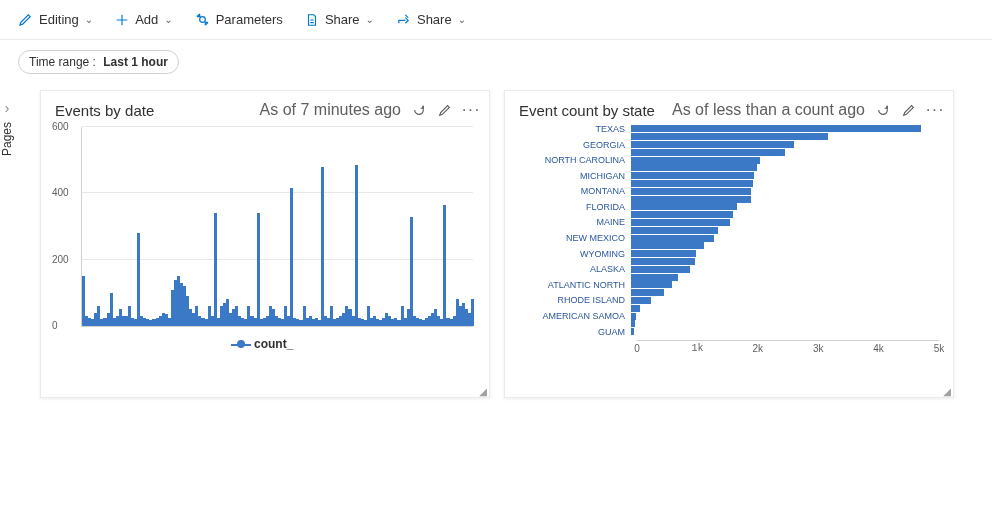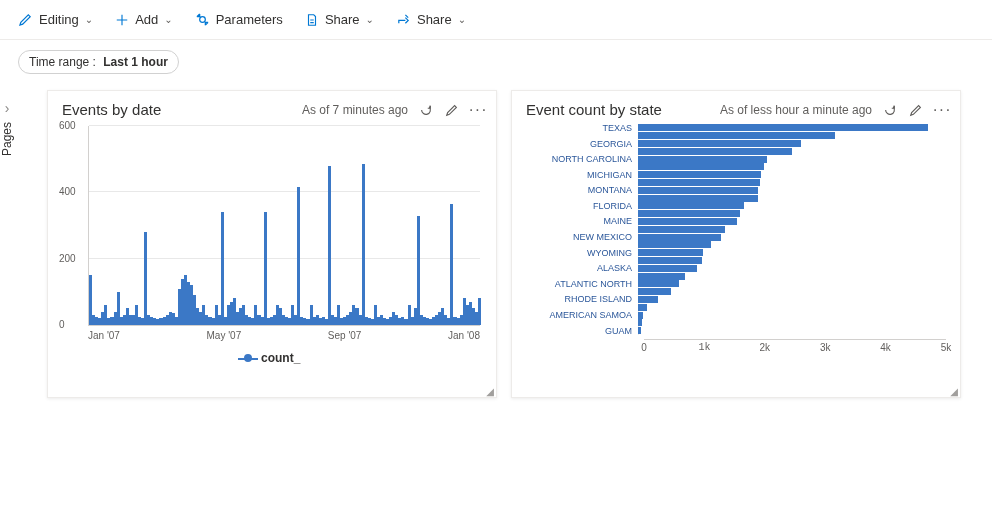--- a/index.html
+++ b/index.html
@@ -18,26 +18,26 @@
   .pill .b { font-weight:600; margin-left:4px; }
 
   
   .pages-tab { position:absolute; left:0; top:100px; display:flex; flex-direction:column; align-items:center; }
   .pages-tab .chevhead { color:#8a8886; font-size:14px; height:18px; margin-bottom:4px; cursor:pointer; }
   .pages-tab .label { writing-mode:vertical-rl; transform:rotate(180deg); font-size:12px; color:#323130; }
 
   
   .cards { position:absolute; left:40px; top:90px; right:22px; display:flex; gap:14px; }
   .card { background:#fff; border:1px solid #edebe9; box-shadow:0 1px 3px rgba(0,0,0,.08); position:relative; }
-  .card.c1 { width:450px; height:308px;margin-left:7px; }
+  .card.c1 { width:450px; height:308px; }
   .card.c2 { width:450px; height:308px; }
   .card-head { display:flex; align-items:center; justify-content:space-between; padding:10px 10px 6px 14px; }
   .card-title { font-size:15px; font-weight:400; }
   .card-tools { display:flex; align-items:center; gap:10px; color:#605e5c; }
-  .asof { font-size:12px; color:#605e5c; }
+  .asof { font-size:16px; color:#605e5c; }
   .iconbtn { width:16px; height:16px; cursor:pointer; display:inline-flex; align-items:center; justify-content:center; }
   .pencil { font-size:14px; }
   .dots { font-size:16px; letter-spacing:1px; line-height:4px; }
   .grip { position:absolute; right:2px; bottom:0; font-size:10px; color:#a19f9d; cursor:nwse-resize; }
 
   
   .plot1 { position:relative; margin:2px 16px 2px 40px; height:200px; border-left:1px solid #d2d0ce; border-bottom:1px solid #d2d0ce; }
   .ygrid { position:absolute; left:0; right:0; border-top:1px solid #e8e8e8; font-size:10px; color:#605e5c; }
   .ygrid span { position:absolute; left:-30px; top:-6px; }
   .bars1 { position:absolute; left:0; right:0; bottom:0; height:100%; display:flex; align-items:flex-end; }
@@ -280,38 +280,32 @@
             <div style="height: 3.33333%;"></div>
             <div style="height: 5%;"></div>
             <div style="height: 13.3333%;"></div>
             <div style="height: 10%;"></div>
             <div style="height: 11.6667%;"></div>
             <div style="height: 8.33333%;"></div>
             <div style="height: 6.66667%;"></div>
             <div style="height: 13.3333%;"></div>
           </div>
     </div>
-    <div class="xticks1">
-      <span>Jan '07</span>
-      <span>May '07</span>
-      <span>Sep '07</span>
-      <span>Jan '08</span>
-    </div>
     <div class="legend1">
       <span class="dot"></span>
       <span>count_</span>
     </div>
     <div class="grip">◢</div>
   </div>
 
   <div class="card c2">
     <div class="card-head">
       <div class="card-title">Event count by state</div>
       <div class="card-tools">
-        <span class="asof">As of less hour a minute ago</span>
+        <span class="asof">As of less than a count ago</span>
         <span class="iconbtn">
           <svg width="14" height="14" viewBox="0 0 16 16" fill="none" stroke="#605e5c" stroke-width="1.3">
                 <path d="M3 8a5 5 0 109-3l1-2M13 3v3h-3"></path>
               </svg>
         </span>
         <span class="iconbtn pencil">
           <svg width="14" height="14" viewBox="0 0 16 16" fill="none" stroke="#605e5c" stroke-width="1.3">
                 <path d="M2 14l1-3 8-8 2 2-8 8-3 1z"></path>
               </svg>
         </span>

